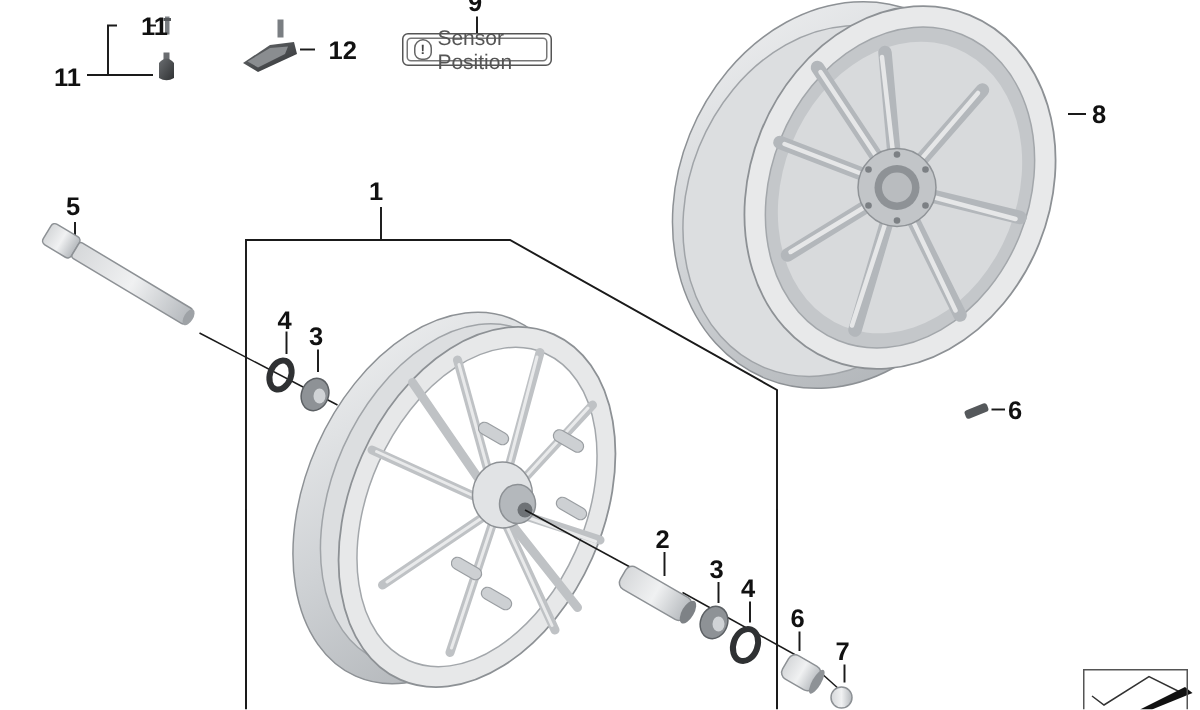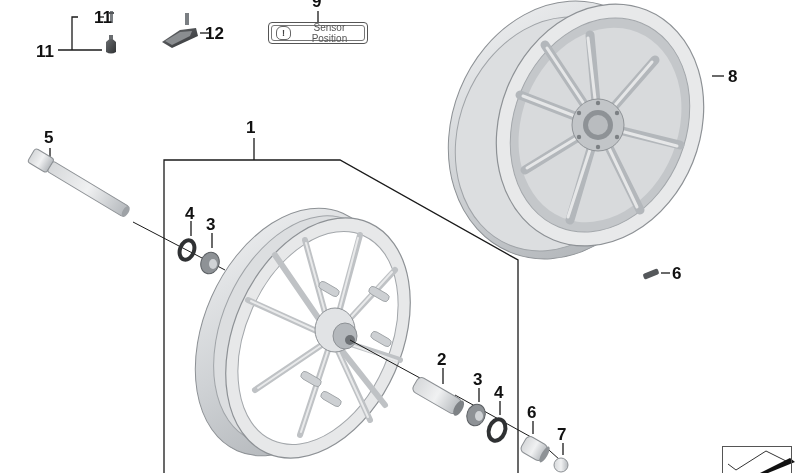--- a/index.html
+++ b/index.html
@@ -3,21 +3,21 @@
 <meta charset="utf-8">
 <style>
   html, body { margin: 0; padding: 0; background: #ffffff; }
   body { width: 800px; height: 473px; overflow: hidden; position: relative; font-family: "Liberation Sans", sans-serif; }
   .stage { position: absolute; left: 0; top: 0; width: 800px; height: 473px; }
   svg.art { position: absolute; left: 0; top: 0; }
   .callout { position: absolute; font-family: "Liberation Sans", sans-serif; font-weight: bold; font-size: 17px; color: #111; line-height: 1; }
   .sensor-box { position: absolute; left: 268px; top: 22px; width: 100px; height: 22px; border: 1px solid #555; border-radius: 4px; box-sizing: border-box; }
   .sensor-inner { position: absolute; left: 2px; top: 2px; right: 2px; bottom: 2px; border: 1px solid #777; border-radius: 3px; display: flex; align-items: center; gap: 4px; padding-left: 4px; }
   .sensor-icon { width: 13px; height: 12px; border: 1px solid #666; border-radius: 6px 6px 5px 5px; font-size: 9px; line-height: 12px; text-align: center; color: #444; font-weight: bold; }
-  .sensor-label { font-size: 10px; color: #555; font-family: "Liberation Sans", sans-serif; text-align: center; }
+  .sensor-label { font-size: 14px; color: #555; font-family: "Liberation Sans", sans-serif; }
   .corner-icon { position: absolute; left: 722px; top: 446px; width: 70px; height: 27px; border: 1px solid #555; border-bottom: none; box-sizing: border-box; }
 </style>
 </head>
 <body>
 
 <div class="stage">
 
   <svg class="art" width="800" height="473" viewBox="0 0 800 473">
     <defs>
       <linearGradient id="metal" x1="0" y1="0" x2="1" y2="1">
@@ -224,21 +224,21 @@
   <span class="callout" style="left:473px;top:371px;">3</span>
   <span class="callout" style="left:185px;top:205px;">4</span>
   <span class="callout" style="left:494px;top:384px;">4</span>
   <span class="callout" style="left:44px;top:129px;">5</span>
   <span class="callout" style="left:527px;top:404px;">6</span>
   <span class="callout" style="left:557px;top:426px;">7</span>
   <span class="callout" style="left:728px;top:68px;">8</span>
   <span class="callout" style="left:312px;top:-7px;">9</span>
   <span class="callout" style="left:36px;top:43px;">11</span>
   <span class="callout" style="left:94px;top:9px;">11</span>
-  <span class="callout" style="left:205px;top:25px;">12</span>
+  <span class="callout" style="left:219px;top:25px;">12</span>
   <span class="callout" style="left:672px;top:265px;">6</span>
 
   <div class="sensor-box">
     <div class="sensor-inner">
       <span class="sensor-icon">!</span>
       <span class="sensor-label">Sensor Position</span>
     </div>
   </div>
 
   <div class="corner-icon"></div>

